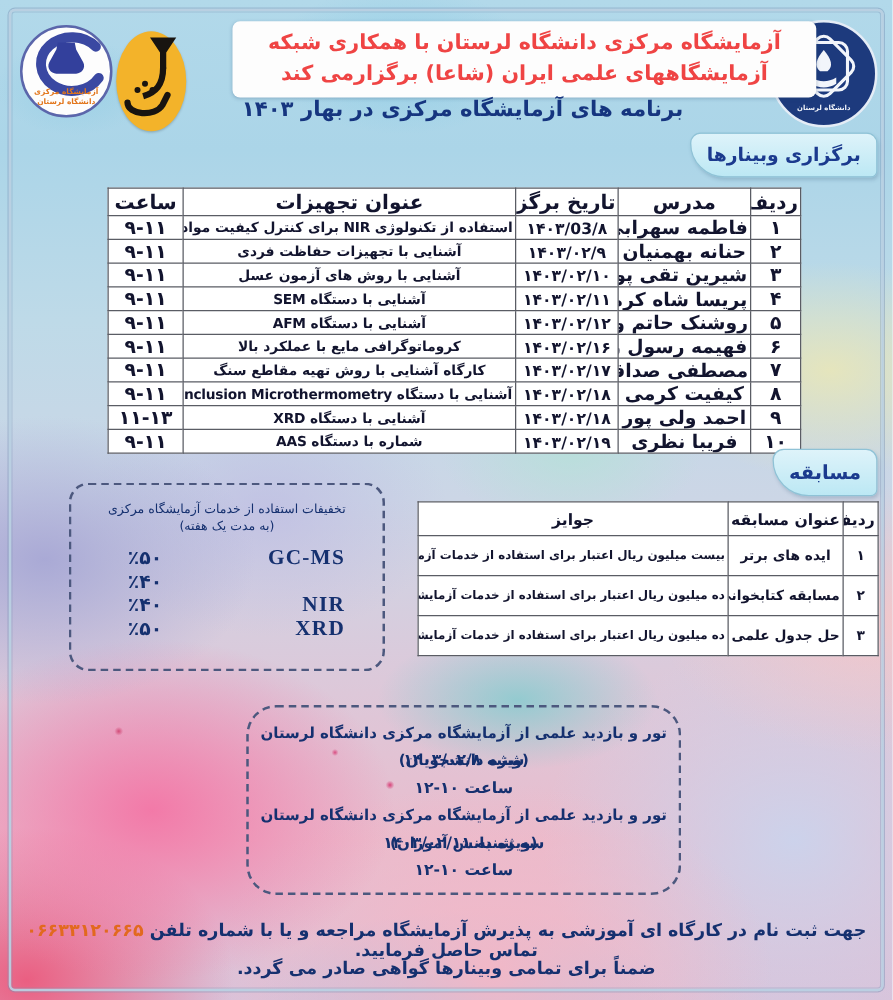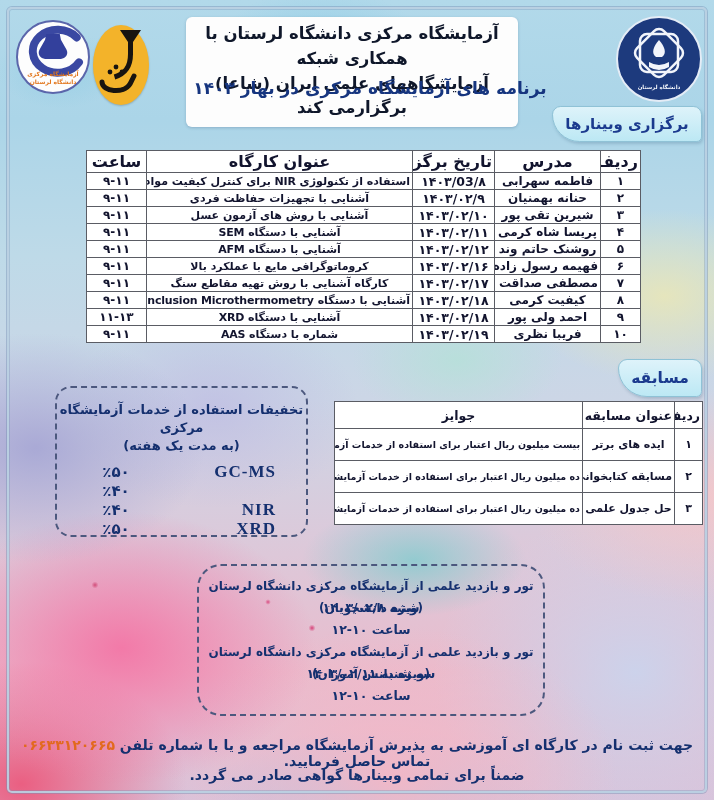--- a/index.html
+++ b/index.html
@@ -50,24 +50,24 @@
   }
   .logo-univ{
     position:absolute;left:616px;top:16px;width:86px;height:86px;border-radius:50%;
     background:#1d3a7d;border:2px solid #e4ecf6;box-sizing:border-box;
   }
   .logo-univ .cap{
     position:absolute;bottom:10px;left:0;right:0;color:#f2f5fb;font-weight:bold;
     font-size:5.5px;text-align:center;letter-spacing:.5px;
   }
   .title-box{
-    position:absolute;left:186px;top:17px;width:332px;box-sizing:border-box;
+    position:absolute;left:186px;top:17px;width:467px;box-sizing:border-box;
     background:#fdfdfd;border-radius:6px;padding:5px 10px 6px;
     box-shadow:0 1px 3px rgba(40,70,110,.25);
-    text-align:center;color:#0f172a;font-weight:bold;font-size:16.5px;line-height:1.5;
+    text-align:center;color:#ef4444;font-weight:bold;font-size:16.5px;line-height:1.5;
   }
   .subtitle{
     position:absolute;left:140px;top:78px;width:460px;text-align:center;
     color:#16357f;font-weight:bold;font-size:17px;
   }
   
   .tab{
     position:absolute;display:flex;align-items:center;justify-content:center;
     background:linear-gradient(180deg,#def3fa,#bce8f4);
     border:1.5px solid #8fc2d6;box-sizing:border-box;
@@ -78,34 +78,34 @@
   .tab-webinars{left:552px;top:106px;width:150px;height:36px;}
   .tab-competition{left:618px;top:359px;width:84px;height:38px;font-size:15.5px;}
   
   table{border-collapse:collapse;background:#fff;direction:rtl;table-layout:fixed;}
   th,td{
     border:1px solid #5a5c64;font-weight:bold;color:#12142e;text-align:center;
     padding:0 2px;white-space:nowrap;overflow:hidden;
   }
   .webinar-table{position:absolute;left:86px;top:150px;width:554px;}
   .webinar-table th{height:21px;font-size:16px;}
-  .webinar-table td{height:16px;font-size:12px;}
+  .webinar-table td{height:16px;font-size:15px;}
   .webinar-table td.c3{font-size:11px;letter-spacing:-.2px;}
   .webinar-table td.c2{font-size:12.5px;}
   .competition-table{position:absolute;left:334px;top:401px;width:368px;}
   .competition-table th{height:26px;font-size:12.5px;}
   .competition-table td{height:31px;font-size:11px;}
   .competition-table td.c2{font-size:9.5px;}
   
   .dash-box{
     position:absolute;border:2.5px dashed #4c587e;box-sizing:border-box;
     color:#15306f;text-align:center;
   }
   .discount-box{left:55px;top:386px;width:253px;height:151px;border-radius:16px;padding-top:13px;}
-  .disc-title{font-weight:bold;font-size:13px;line-height:1.4;}
+  .disc-title{font-weight:normal;font-size:10px;line-height:1.4;}
   .disc-list{margin-top:7px;direction:ltr;}
   .disc-row{display:flex;align-items:center;height:19px;padding:0 30px;}
   .disc-pct{width:58px;text-align:center;font-weight:bold;font-size:15px;}
   .disc-name{flex:1;text-align:right;font-family:"Liberation Serif",serif;font-weight:bold;font-size:17px;letter-spacing:1px;}
   .tour-box{left:197px;top:564px;width:348px;height:152px;border-radius:24px;padding-top:9px;}
   .tour-line{font-weight:bold;height:22px;line-height:22px;}
   .tour-title{font-size:12px;}
   .tour-date,.tour-time{font-size:12.5px;}
   
   .footer-line{
@@ -174,21 +174,21 @@
         <col style="width:106px">
         <col style="width:82px">
         <col style="width:266px">
         <col style="width:60px">
     </colgroup>
     <thead>
         <tr id="webinar-head">
           <th>ردیف</th>
           <th>مدرس</th>
           <th>تاریخ برگزاری</th>
-          <th>عنوان کارگاه</th>
+          <th>عنوان تجهیزات</th>
           <th>ساعت</th>
         </tr>
       </thead>
     <tbody id="webinar-body">
         <tr>
           <td class="c0">۱</td>
           <td class="c1">فاطمه سهرابی</td>
           <td class="c2">۱۴۰۳/03/۸</td>
           <td class="c3">استفاده از تکنولوژی NIR برای کنترل کیفیت مواد</td>
           <td class="c4">۹-۱۱</td>

